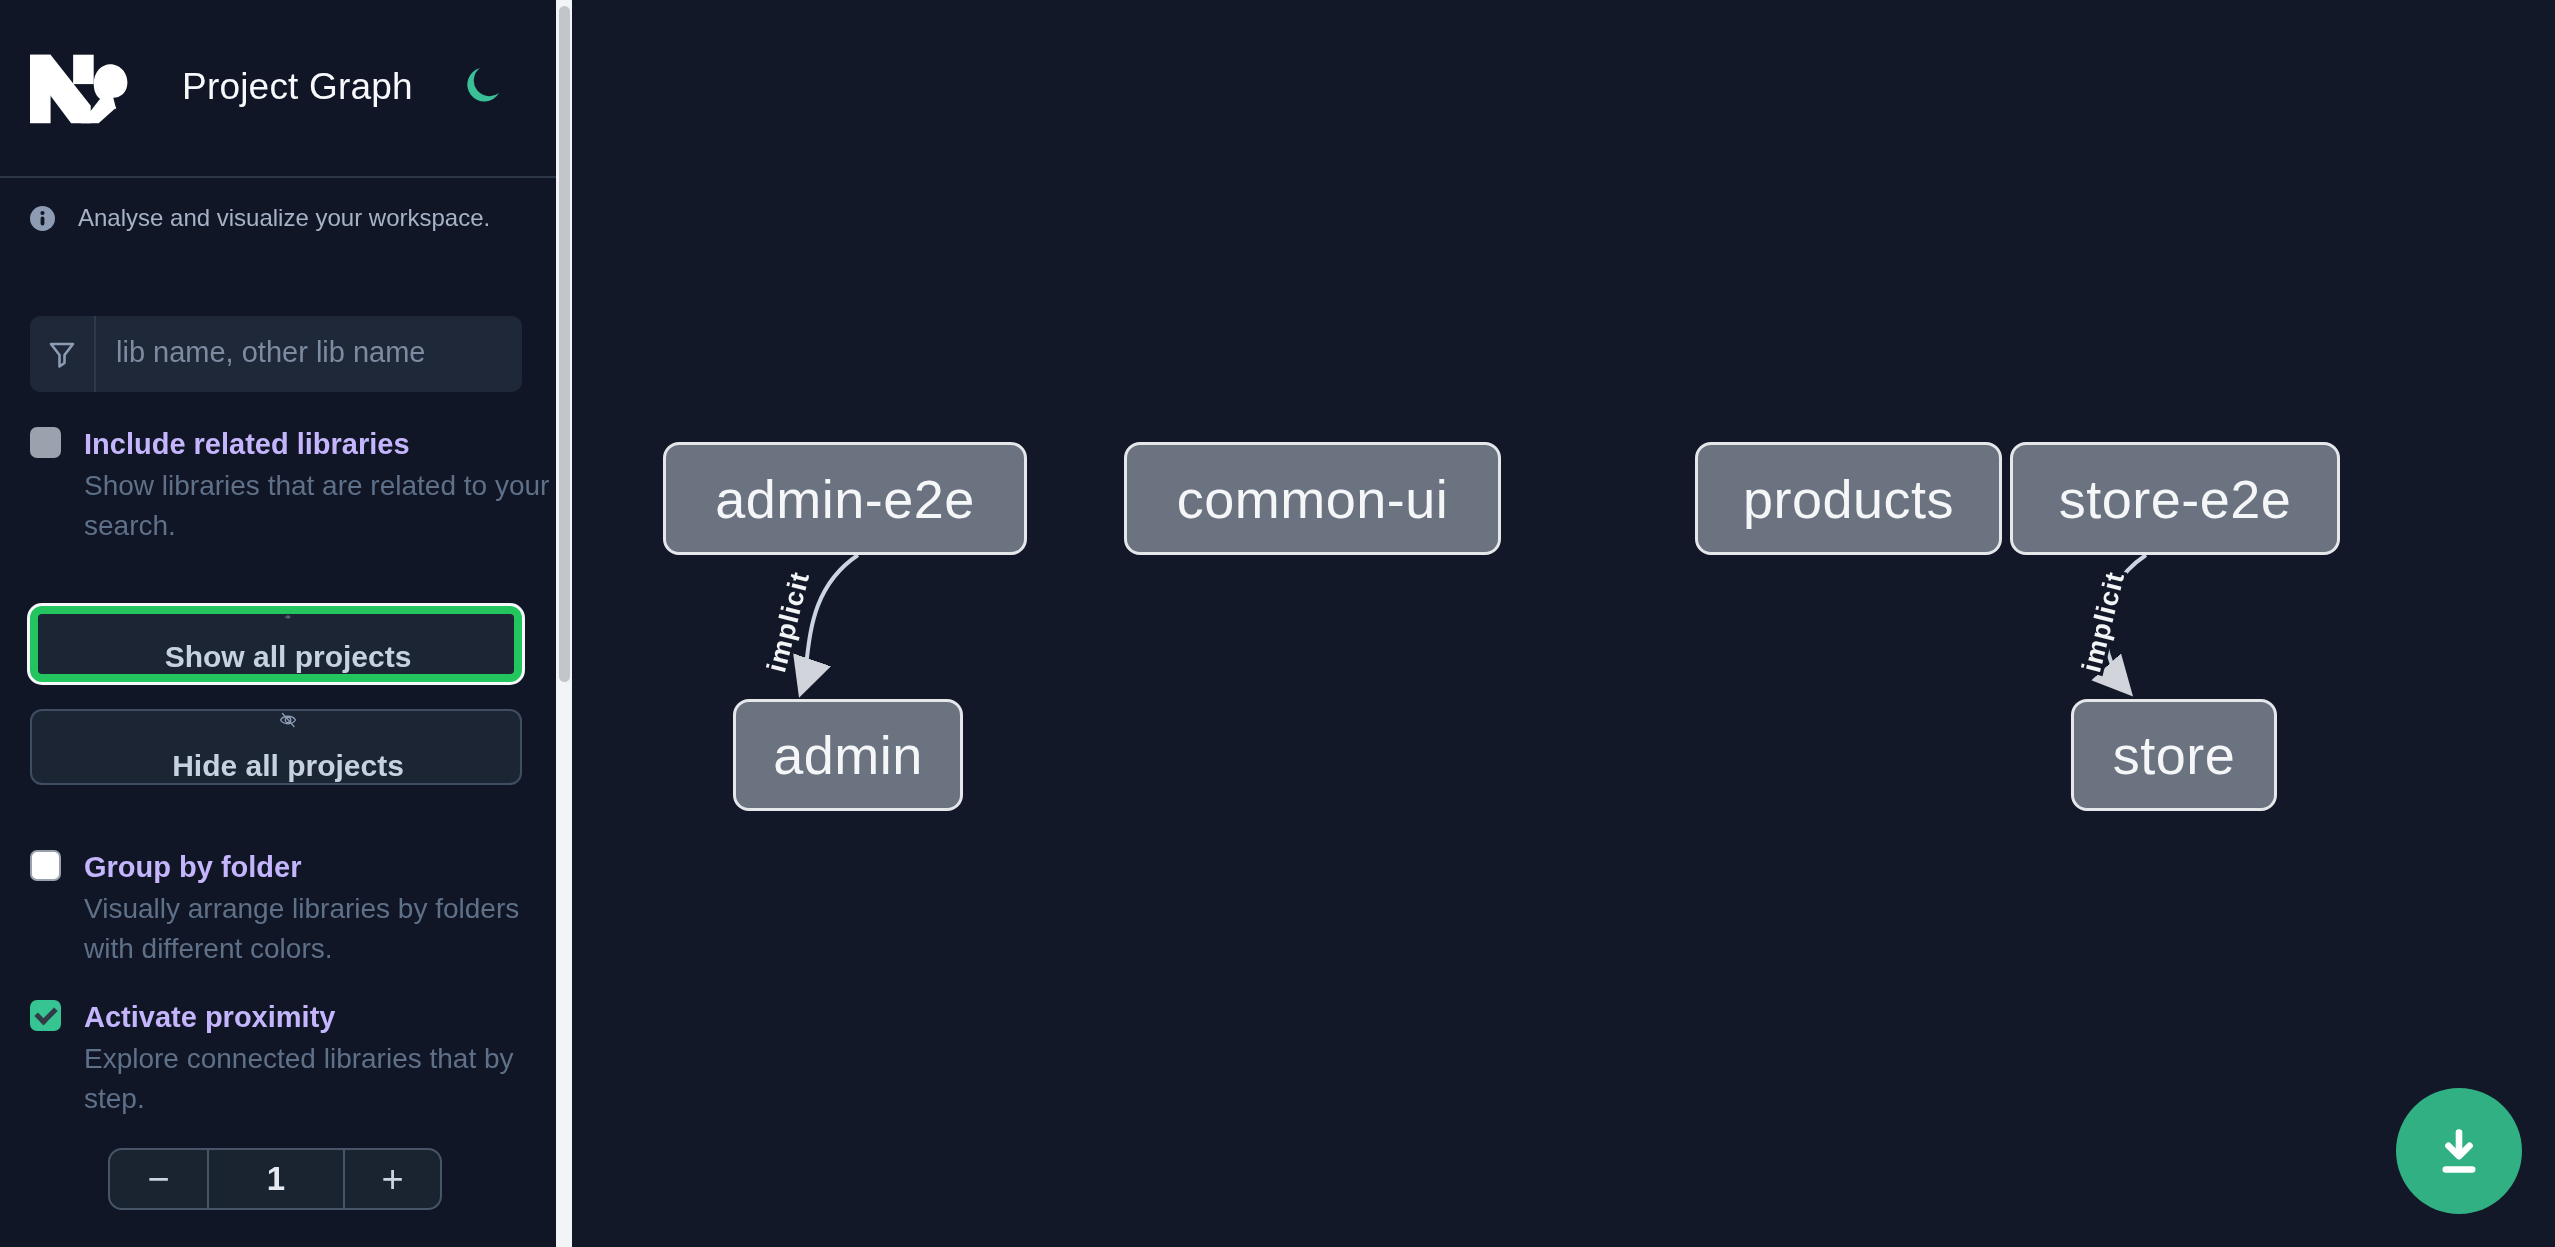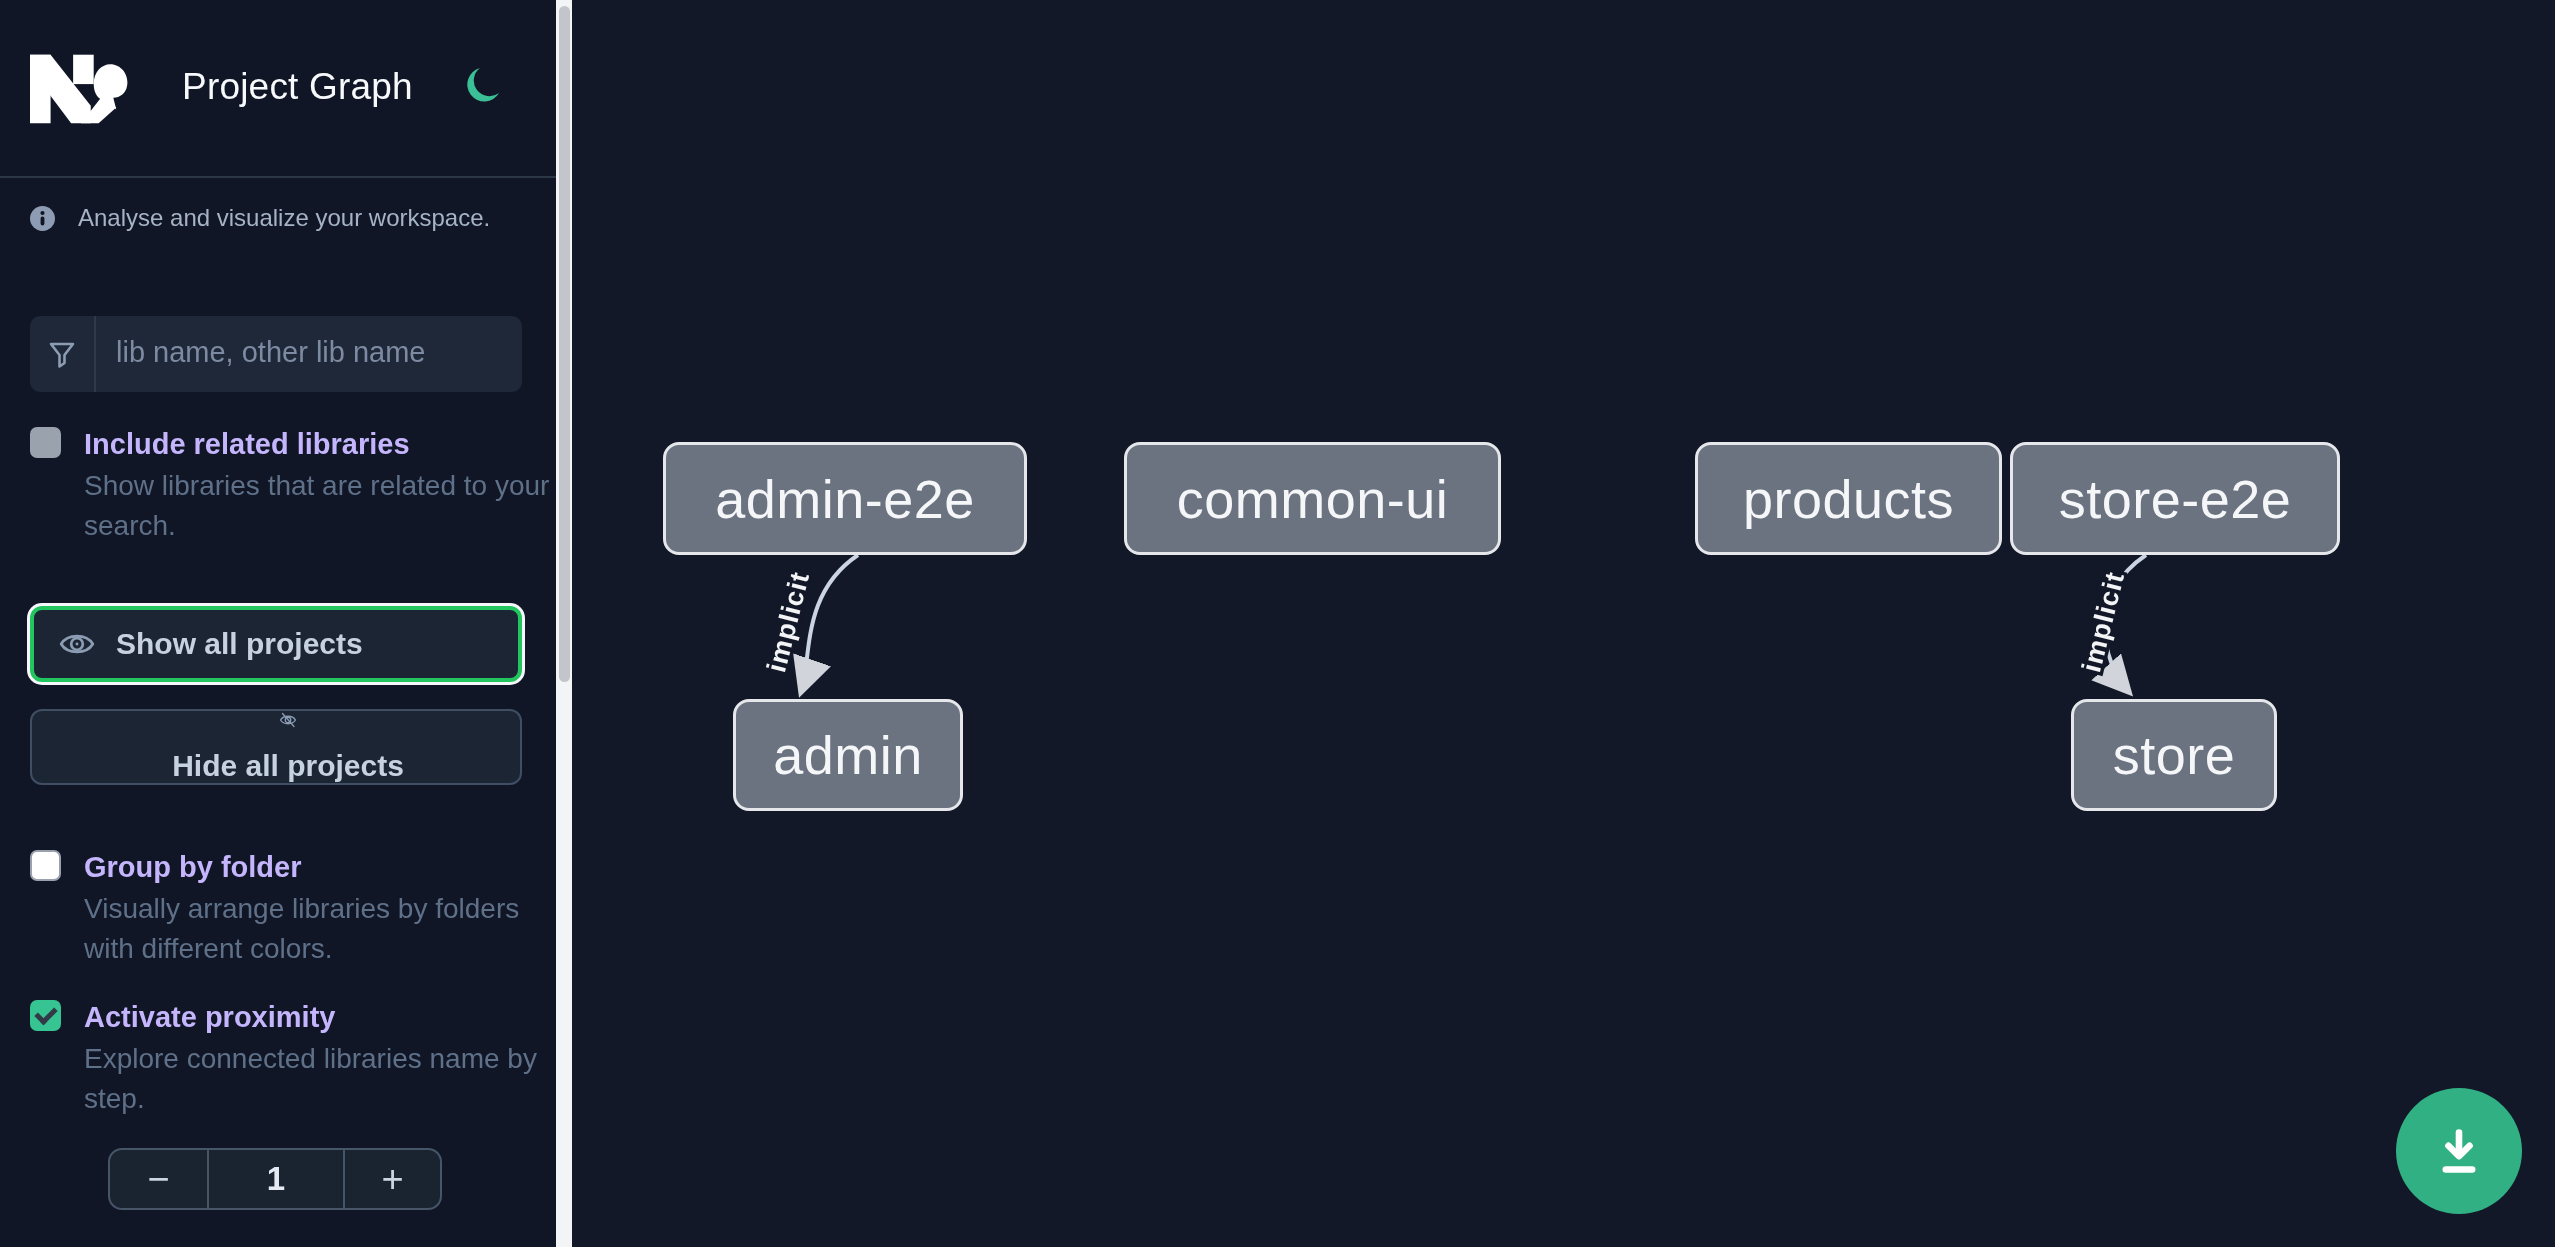--- a/index.html
+++ b/index.html
@@ -51,21 +51,21 @@
   .cb-teal{background:#35c492;}
   .cb-teal.checked::after{content:"";width:15px;height:8px;margin-top:-4px;
       border-left:5px solid #333a47;border-bottom:5px solid #333a47;transform:rotate(-45deg);}
   .opt-label{font-size:29px;font-weight:700;color:#c4b5fd;line-height:34px;}
   .opt-desc{font-size:28px;color:#5f7089;line-height:40px;width:470px;margin-top:5px;}
 
   .sb-btn{position:absolute;left:30px;width:492px;height:76px;box-sizing:border-box;
           background:#1c2534;border:2px solid #404e64;border-radius:12px;cursor:pointer;
           display:flex;align-items:center;gap:20px;padding:0 0 0 24px;
           font-family:"Liberation Sans",sans-serif;font-size:30px;font-weight:600;color:#c7d2e0;}
-  .sb-btn.focused{border:4px solid #22c55e;box-shadow:0 0 0 3px #f6f8fb;}
+  .sb-btn.focused{border:8px solid #22c55e;box-shadow:0 0 0 3px #f6f8fb;flex-direction:column;}
 
   .stepper{position:absolute;left:108px;top:1148px;width:334px;height:62px;box-sizing:border-box;
            background:#1a2330;border:2px solid #475569;border-radius:14px;
            display:flex;align-items:stretch;overflow:hidden;}
   .step-btn{flex:none;background:none;border:none;cursor:pointer;color:#cbd5e1;
             font-family:"Liberation Sans",sans-serif;font-size:38px;
             display:flex;align-items:center;justify-content:center;}
   .step-minus{width:97px;}
   .step-plus{width:95px;}
   .step-value{flex:1;border-left:2px solid #475569;border-right:2px solid #475569;
@@ -184,21 +184,21 @@
       <div>
         <div class="opt-label">Group by folder</div>
         <div class="opt-desc">Visually arrange libraries by folders with different colors.</div>
       </div>
     </div>
 
     <div class="opt" style="top:1000px;">
       <span class="cb cb-teal checked"></span>
       <div>
         <div class="opt-label">Activate proximity</div>
-        <div class="opt-desc">Explore connected libraries name by step.</div>
+        <div class="opt-desc">Explore connected libraries that by step.</div>
       </div>
     </div>
 
     <div class="stepper">
       <button class="step-btn step-minus">−</button>
       <span class="step-value">1</span>
       <button class="step-btn step-plus">+</button>
     </div>
   </div>
 

